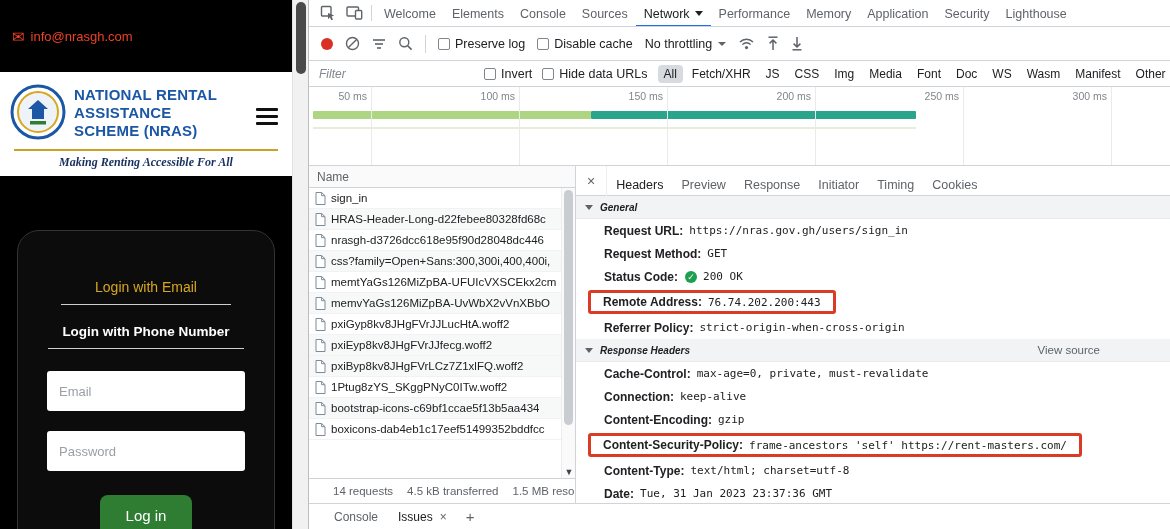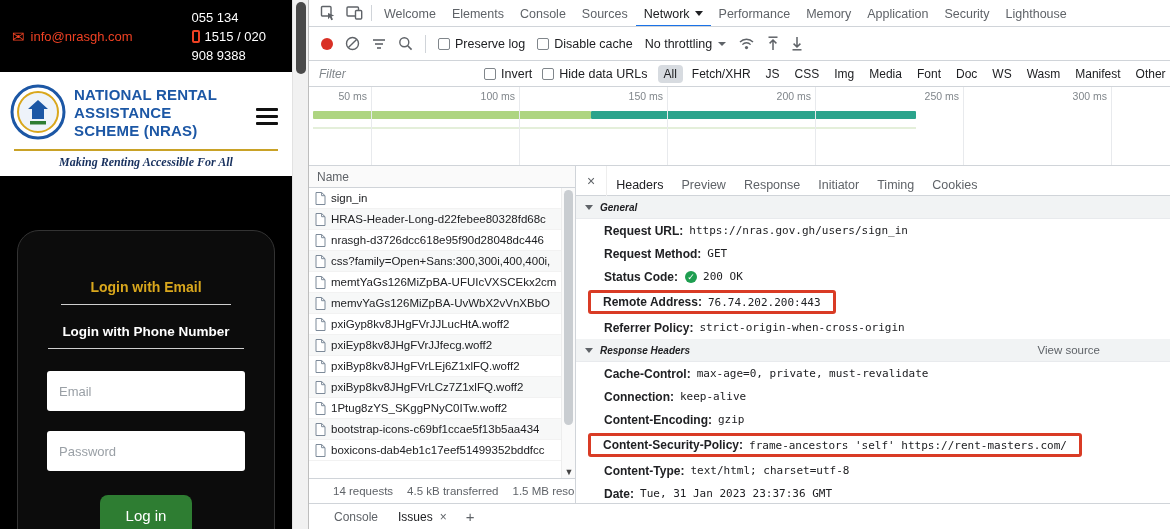--- a/index.html
+++ b/index.html
@@ -18,21 +18,21 @@
   .site-brand{background:#fff;flex:none;height:104px;position:relative;padding:6px 10px 0;}
   .brand-row{display:flex;align-items:flex-start;}
   .logo-svg{width:56px;height:56px;flex:none;margin-top:6px;}
   .brand-text{color:#1c57a5;font-weight:bold;font-size:15px;line-height:1.2;margin-left:8px;margin-top:8px;letter-spacing:.2px;}
   .hamburger{margin-left:auto;margin-top:30px;margin-right:4px;display:flex;flex-direction:column;gap:4px;cursor:pointer;}
   .hamburger span{display:block;width:22px;height:3px;background:#111;border-radius:1px;}
   .tagline-wrap{position:absolute;left:14px;right:14px;bottom:6px;border-top:2px solid #c9a227;padding-top:4px;text-align:center;}
   .tagline{font-style:italic;font-size:12px;color:#17305e;font-weight:bold;font-family:"Liberation Serif",serif;}
   .site-body{flex:1;background:#000;display:flex;justify-content:center;}
   .login-card{margin-top:54px;width:258px;height:330px;background:#0c0c0c;border:1px solid #333;border-radius:22px;display:flex;flex-direction:column;align-items:center;padding-top:48px;}
-  .login-tab-email{color:#d9a71d;font-weight:bold;font-size:14px;padding-bottom:9px;border-bottom:1px solid #cfcfcf;width:170px;text-align:center;cursor:pointer;}
+  .login-tab-email{color:#d9a71d;font-weight:normal;font-size:14px;padding-bottom:9px;border-bottom:1px solid #cfcfcf;width:170px;text-align:center;cursor:pointer;}
   .login-tab-phone{color:#fff;font-weight:bold;font-size:13.5px;margin-top:19px;padding-bottom:9px;border-bottom:1px solid #cfcfcf;width:196px;text-align:center;cursor:pointer;}
   .login-input{margin-top:22px;width:198px;height:40px;border:none;border-radius:3px;padding:0 12px;font-size:13px;background:#fff;color:#333;outline:none;font-family:"Liberation Sans",sans-serif;}
   .login-input::placeholder{color:#9aa0a6;}
   .login-input.pw{margin-top:20px;}
   .login-btn{margin-top:24px;background:#2e7d32;color:#fff;border:none;border-radius:8px;font-size:15px;padding:12px 26px;cursor:pointer;font-family:"Liberation Sans",sans-serif;}
 
   
   .page-scrollbar{position:absolute;left:292px;top:0;width:16px;height:529px;background:#f1f1f1;border-left:1px solid #e2e2e2;}
   .page-scrollbar .thumb{position:absolute;left:3px;top:2px;width:10px;height:72px;background:#4a4a4a;border-radius:5px;}
 
@@ -107,28 +107,20 @@
 </head>
 <body>
 
 <div class="screen">
 
   <aside class="site">
     <header class="site-top">
       <div class="contact-email">
         <span class="mail-icon">✉</span>
         <span>info@nrasgh.com</span>
-      </div>
-      <div class="contact-phones">
-        <div>055 134</div>
-        <div class="phone-mid">
-          <span class="phone-icon"></span>
-          <span>1515 / 020</span>
-        </div>
-        <div>908 9388</div>
       </div>
     </header>
 
     <div class="site-brand">
       <div class="brand-row">
         <svg class="logo-svg" viewBox="0 0 56 56">
           <circle cx="28" cy="28" r="26" fill="#fff" stroke="#1c57a5" stroke-width="3"></circle>
           <circle cx="28" cy="28" r="20" fill="#eef3fa" stroke="#d9a71d" stroke-width="2"></circle>
           <path d="M28 16 l10 9 h-4 v10 h-12 v-10 h-4 z" fill="#1c57a5"></path>
           <rect x="20" y="37" width="16" height="3.5" fill="#2e7d32"></rect>
@@ -363,29 +355,20 @@
             </div>
             <div class="req-row alt">
               <span class="req-ic">
                 <svg width="11" height="13" viewBox="0 0 11 13">
                   <path d="M1 .5 h5.6 l3.4 3.2 v8.8 h-9 z" fill="#fff" stroke="#7d8a99"></path>
                   <path d="M6.6 .5 v3.2 h3.4" fill="none" stroke="#7d8a99"></path>
                 </svg>
               </span>
               <span class="req-name">pxiEyp8kv8JHgFVrJJfecg.woff2</span>
             </div>
-            <div class="req-row">
-              <span class="req-ic">
-                <svg width="11" height="13" viewBox="0 0 11 13">
-                  <path d="M1 .5 h5.6 l3.4 3.2 v8.8 h-9 z" fill="#fff" stroke="#7d8a99"></path>
-                  <path d="M6.6 .5 v3.2 h3.4" fill="none" stroke="#7d8a99"></path>
-                </svg>
-              </span>
-              <span class="req-name">pxiByp8kv8JHgFVrLEj6Z1xlFQ.woff2</span>
-            </div>
             <div class="req-row alt">
               <span class="req-ic">
                 <svg width="11" height="13" viewBox="0 0 11 13">
                   <path d="M1 .5 h5.6 l3.4 3.2 v8.8 h-9 z" fill="#fff" stroke="#7d8a99"></path>
                   <path d="M6.6 .5 v3.2 h3.4" fill="none" stroke="#7d8a99"></path>
                 </svg>
               </span>
               <span class="req-name">pxiByp8kv8JHgFVrLCz7Z1xlFQ.woff2</span>
             </div>
             <div class="req-row">

